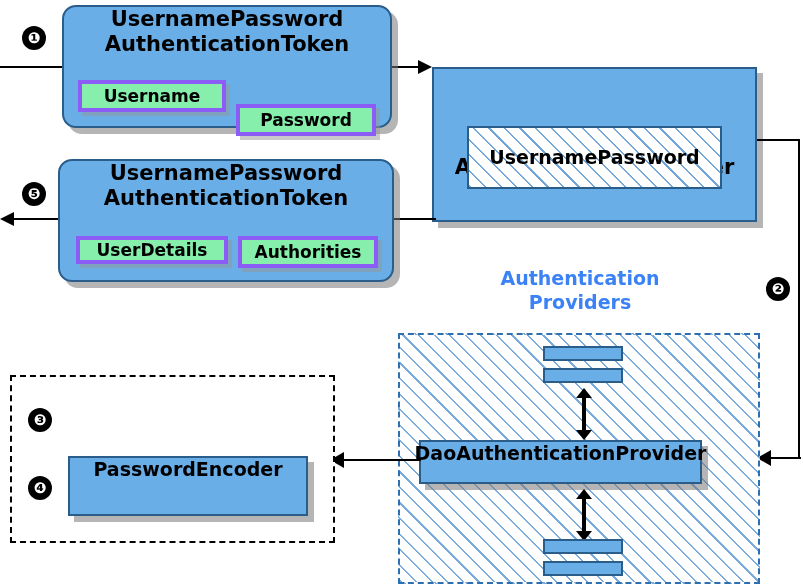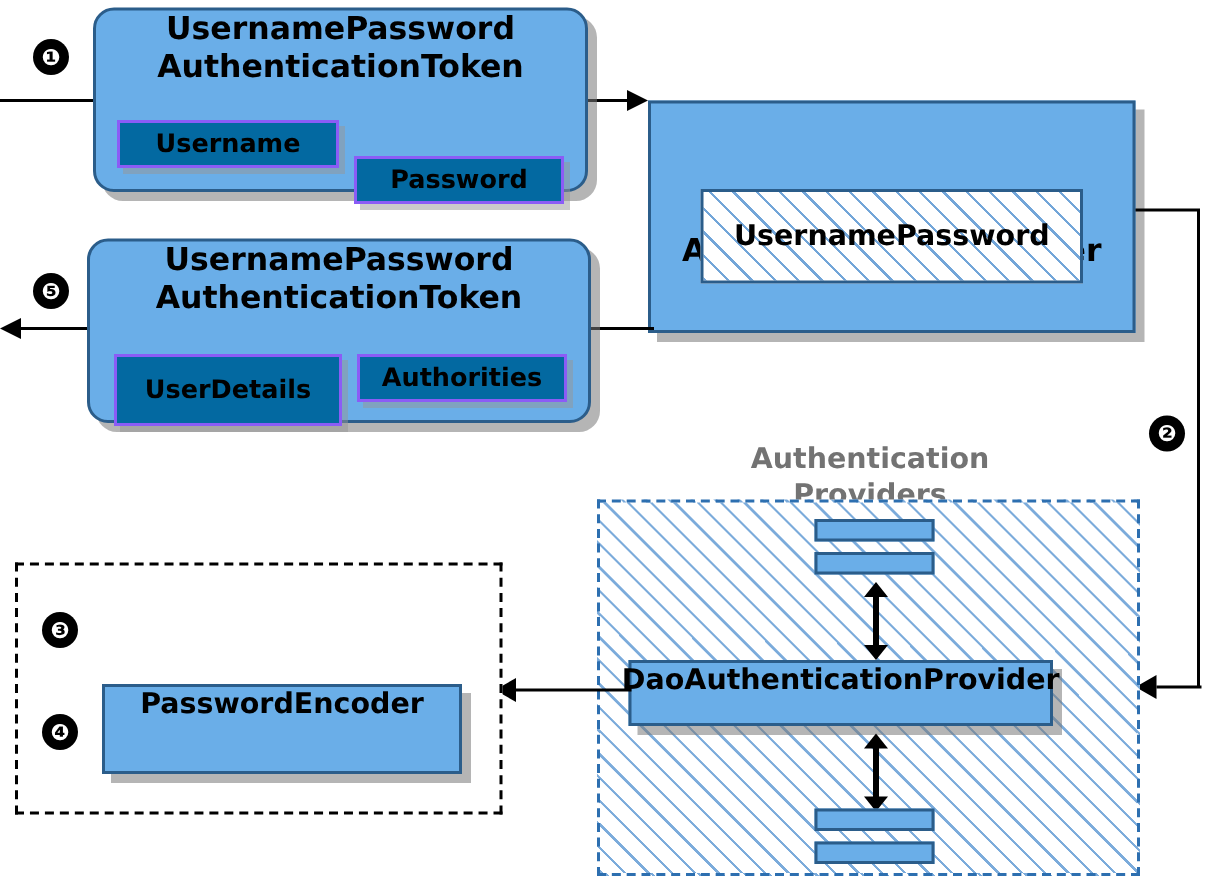--- a/index.html
+++ b/index.html
@@ -30,22 +30,22 @@
     justify-content: flex-start;
     color: #000;
     font-weight: bold;
     text-align: center;
     box-shadow: 6px 6px 0 rgba(120,120,120,0.55);
   }
   .rounded {
     border-radius: 14px;
   }
   .white-box {
-    background: #0369a1;
-    border: 2px solid #8b5cf6;
+    background: #86efac;
+    border: 4px solid #8b5cf6;
     box-sizing: border-box;
     display: flex;
     align-items: center;
     justify-content: center;
     font-weight: bold;
     color: #000;
     box-shadow: 4px 4px 0 rgba(150,150,150,0.5);
   }
   .hatch-box {
     background-color: #ffffff;
@@ -82,22 +82,21 @@
 
   
   .title-lg { font-size: 21px; line-height: 25px; }
   .title-md { font-size: 19px; line-height: 23px; }
   .title-sm { font-size: 17px; line-height: 20px; }
   .plain-label {
     font-weight: bold;
     font-size: 19px;
     line-height: 24px;
     text-align: center;
-    color: #737373;
-    margin-top: 28px;
+    color: #3b82f6;
   }
 
   
   .bullet {
     width: 24px; height: 24px;
     border-radius: 50%;
     background: #000;
     color: #fff;
     font-size: 15px;
     font-weight: bold;
@@ -146,21 +145,21 @@
   </svg>
 
   <svg class="arrow" style="left:392px; top:207px; width:45px; height:24px;">
     <line x1="44" y1="12" x2="0" y2="12" stroke="#000" stroke-width="2"></line>
   </svg>
 
   <div class="abs blue-box rounded" style="left:58px; top:159px; width:336px; height:123px;">
     <div class="title-lg">UsernamePassword</div>
     <div class="title-lg">AuthenticationToken</div>
   </div>
-  <div class="abs white-box" style="left:76px; top:236px; width:152px; height:48px;">
+  <div class="abs white-box" style="left:76px; top:236px; width:152px; height:28px;">
     <span class="title-sm">UserDetails</span>
   </div>
   <div class="abs white-box" style="left:238px; top:236px; width:140px; height:32px;">
     <span class="title-sm">Authorities</span>
   </div>
 
   <div class="abs plain-label" style="left:470px; top:266px; width:220px;">
     <div>Authentication</div>
     <div>Providers</div>
   </div>

